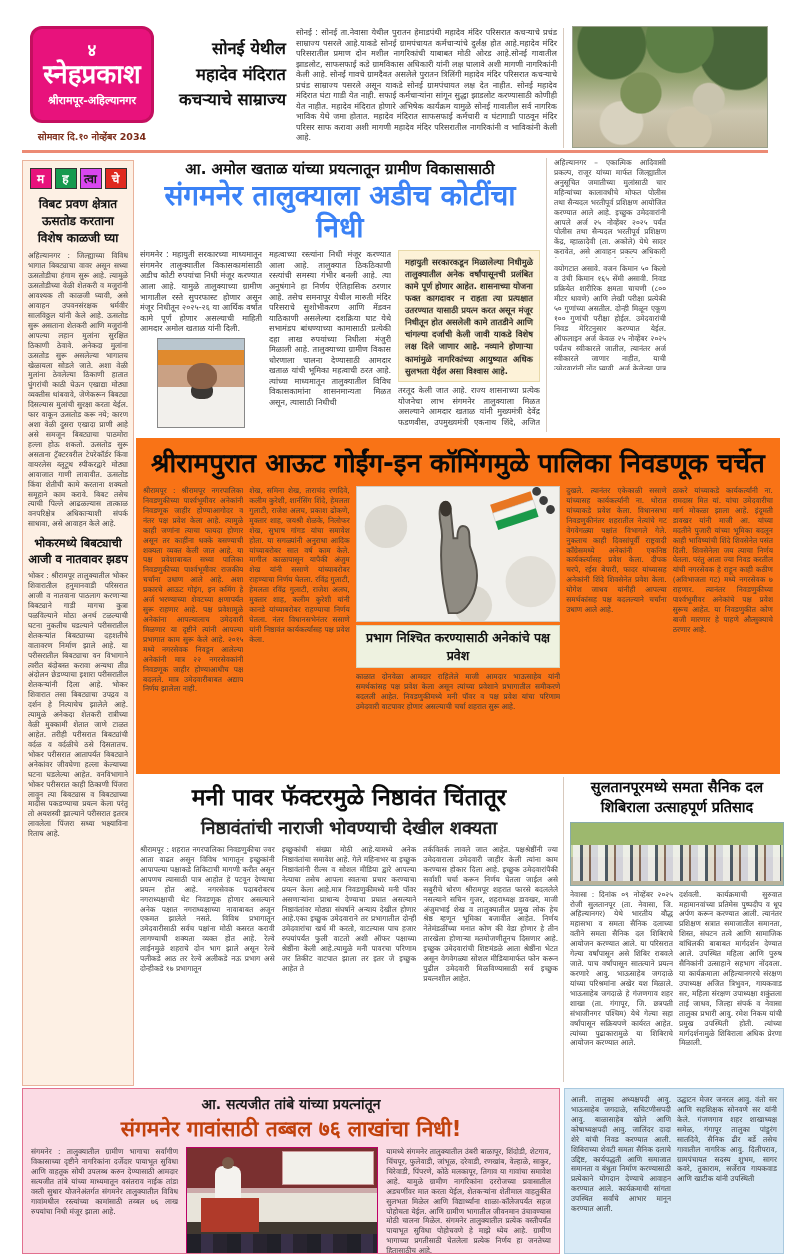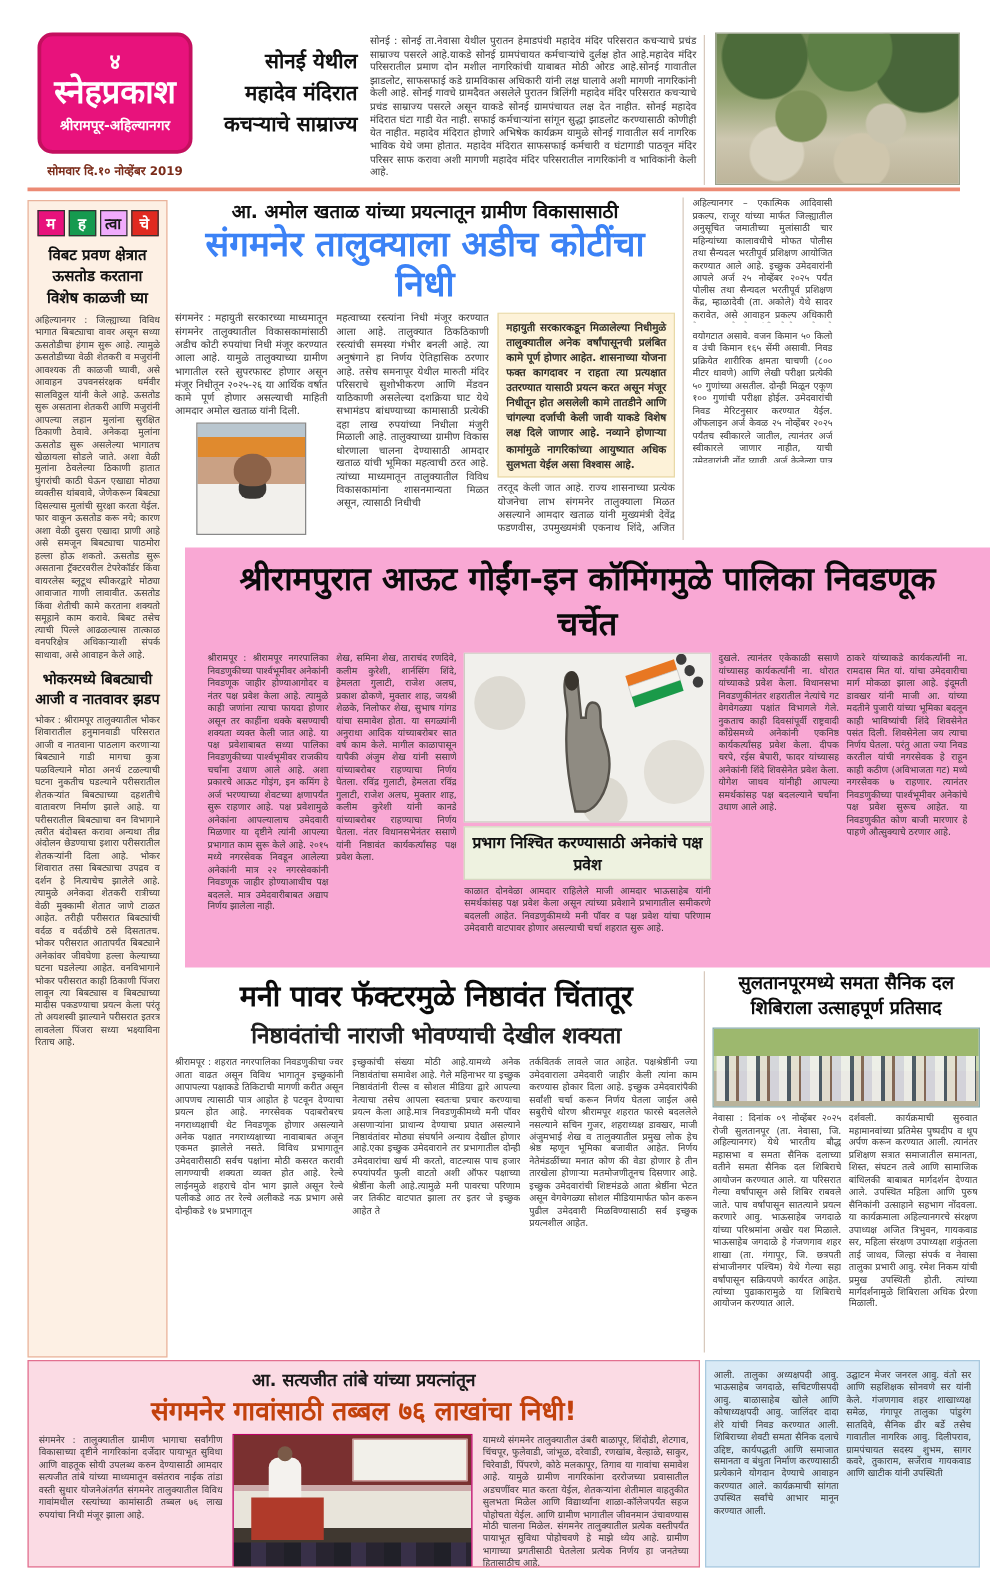--- a/index.html
+++ b/index.html
@@ -66,22 +66,22 @@
     font-size:8.3px; font-weight:bold; line-height:1.45; color:#33302a; text-align:justify; height:132px; overflow:hidden; }
 
   
   #police { position:absolute; left:546px; top:158px; width:238px; height:274px;
     border-left:1px solid #d8c9bd; padding-left:7px; overflow:hidden; }
   #police .headline { text-align:center; font-size:17.5px; font-weight:bold; line-height:1.35; color:#0c0c0c; margin-bottom:5px; }
   #police .cols { display:flex; gap:6px; height:212px; overflow:hidden;flex-direction:column; }
   #police .cols > div { width:112px; }
 
   
-  #election { position:absolute; left:148px; top:438px; width:644px; height:336px;
-    background:#f9a8d4; padding:4px 18px; overflow:hidden; }
+  #election { position:absolute; left:136px; top:438px; width:644px; height:336px;
+    background:#f97316; padding:4px 7px; overflow:hidden; }
   #election .headline { text-align:center; font-size:26px; font-weight:bold; color:#0b0b0b; margin:2px 0 6px 0; }
   #election .cols { display:flex; gap:6px; height:282px; overflow:hidden; }
   #election .tc { width:103px; }
   #election .mid { width:210px; }
   #finger-art { width:100%; height:136px; background:#f2f1ee; border:1px solid #cfccc4; position:relative; overflow:hidden; }
   #election .caption { background:#eef2e0; border:1px solid #d6d9c2; margin-top:3px; padding:3px 2px;
     text-align:center; font-size:12.5px; font-weight:bold; line-height:1.4; color:#111; }
   #election .mid-text { margin-top:4px; }
 
   
@@ -130,32 +130,32 @@
 </head>
 <body>
 
 <div id="page">
 
   <div id="masthead-box">
     <div class="pgnum">४</div>
     <div class="title">स्नेहप्रकाश</div>
     <div class="subtitle">श्रीरामपूर-अहिल्यानगर</div>
   </div>
-  <div id="dateline">सोमवार दि.१० नोव्हेंबर 2019</div>
+  <div id="dateline">सोमवार दि.१० नोव्हेंबर 2034</div>
 
   <div id="top-headline">सोनई येथील महादेव मंदिरात कचऱ्याचे साम्राज्य</div>
   <div id="top-body" class="body-txt">सोनई : सोनई ता.नेवासा येथील पुरातन हेमाडपंथी महादेव मंदिर परिसरात कचऱ्याचे प्रचंड साम्राज्य पसरले आहे.याकडे सोनई ग्रामपंचायत कर्मचाऱ्यांचे दुर्लक्ष होत आहे.महादेव मंदिर परिसरातील प्रमाण दोन मशील नागरिकांची याबाबत मोठी ओरड आहे.सोनई गावातील झाडलोट, साफसफाई कडे ग्रामविकास अधिकारी यांनी लक्ष घालावे अशी मागणी नागरिकांनी केली आहे. सोनई गावचे ग्रामदैवत असलेले पुरातन त्रिलिंगी महादेव मंदिर परिसरात कचऱ्याचे प्रचंड साम्राज्य पसरले असून याकडे सोनई ग्रामपंचायत लक्ष देत नाहीत. सोनई महादेव मंदिरात घंटा गाडी येत नाही. सफाई कर्मचाऱ्यांना सांगून सुद्धा झाडलोट करण्यासाठी कोणीही येत नाहीत. महादेव मंदिरात होणारे अभिषेक कार्यक्रम यामुळे सोनई गावातील सर्व नागरिक भाविक येथे जमा होतात. महादेव मंदिरात साफसफाई कर्मचारी व घंटागाडी पाठवून मंदिर परिसर साफ करावा अशी मागणी महादेव मंदिर परिसरातील नागरिकांनी व भाविकांनी केली आहे.</div>
   <div id="top-photo"></div>
   <div id="header-rule"></div>
 
   <div id="sidebar">
     <div class="letters">
       <span style="background: rgb(232, 18, 124); color: rgb(255, 255, 255);">म</span>
       <span style="background: rgb(22, 154, 79); color: rgb(255, 255, 255);">ह</span>
-      <span style="background: #f0abfc; color: rgb(26, 26, 26);">त्वा</span>
+      <span style="background: #d946ef; color: rgb(26, 26, 26);">त्वा</span>
       <span style="background: rgb(224, 42, 32); color: rgb(255, 255, 255);">चे</span>
     </div>
     <div class="sb-head">विबट प्रवण क्षेत्रात ऊसतोड करताना विशेष काळजी घ्या</div>
     <div class="body-txt-sm">अहिल्यानगर : जिल्ह्याच्या विविध भागात बिबट्याचा वावर असून सध्या ऊसतोडीचा हंगाम सुरू आहे. त्यामुळे ऊसतोडीच्या वेळी शेतकरी व मजुरांनी आवश्यक ती काळजी घ्यावी, असे आवाहन उपवनसंरक्षक धर्मवीर सालविठ्ठल यांनी केले आहे. ऊसतोड सुरू असताना शेतकरी आणि मजुरांनी आपल्या लहान मुलांना सुरक्षित ठिकाणी ठेवावे. अनेकदा मुलांना ऊसतोड सुरू असलेल्या भागातच खेळायला सोडले जाते. अशा वेळी मुलांना ठेवलेल्या ठिकाणी हातात घुंगरांची काठी घेऊन एखाद्या मोठ्या व्यक्तीस थांबवावे, जेणेकरून बिबट्या दिसल्यास मुलांची सुरक्षा करता येईल. फार वाकून ऊसतोड करू नये; कारण अशा वेळी दुसरा एखादा प्राणी आहे असे समजून बिबट्याचा पाठमोरा हल्ला होऊ शकतो. ऊसतोड सुरू असताना ट्रॅक्टरवरील टेपरेकॉर्डर किंवा वायरलेस ब्लूटूथ स्पीकरद्वारे मोठ्या आवाजात गाणी लावावीत. ऊसतोड किंवा शेतीची कामे करताना शक्यतो समूहाने काम करावे. बिबट तसेच त्याची पिल्ले आढळल्यास तात्काळ वनपरिक्षेत्र अधिकाऱ्याशी संपर्क साधावा, असे आवाहन केले आहे.</div>
     <div class="sb-head2">भोकरमध्ये बिबट्याची आजी व नातवावर झडप</div>
     <div class="body-txt-sm">भोकर : श्रीरामपूर तालुक्यातील भोकर शिवारातील हनुमानवाडी परिसरात आजी व नातवाना पाठलाग करणाऱ्या बिबट्याने गाडी मागचा कुत्रा पळविल्याने मोठा अनर्थ टळल्याची घटना नुकतीच घडल्याने परीसरातील शेतकऱ्यांत बिबट्याच्या दहशतीचे वातावरण निर्माण झाले आहे. या परीसरातील बिबट्याचा वन विभागाने त्वरीत बंदोबस्त करावा अन्यथा तीव्र अंदोलन छेडण्याचा इशारा परीसरातील शेतकऱ्यांनी दिला आहे. भोकर शिवारात तसा बिबट्याचा उपद्रव व दर्शन हे नित्याचेच झालेले आहे. त्यामुळे अनेकदा शेतकरी रात्रीच्या वेळी मुक्कामी शेतात जाणे टाळत आहेत. तरीही परीसरात बिबट्यांची वर्दळ व वर्दळीचे ठसे दिसतातच. भोकर परीसरात आतापर्यंत बिबट्याने अनेकांवर जीवघेणा हल्ला केल्याच्या घटना घडलेल्या आहेत. वनविभागाने भोकर परीसरात काही ठिकाणी पिंजरा लावून त्या बिबट्यास व बिबट्याच्या मादीस पकडण्याचा प्रयत्न केला परंतू तो अयशस्वी झाल्याने परीसरात इतरत्र लावलेला पिंजरा सध्या भक्ष्याविना रिताच आहे.</div>
   </div>
 
   <div id="lead">
     <div class="kicker">आ. अमोल खताळ यांच्या प्रयत्नातून ग्रामीण विकासासाठी</div>

